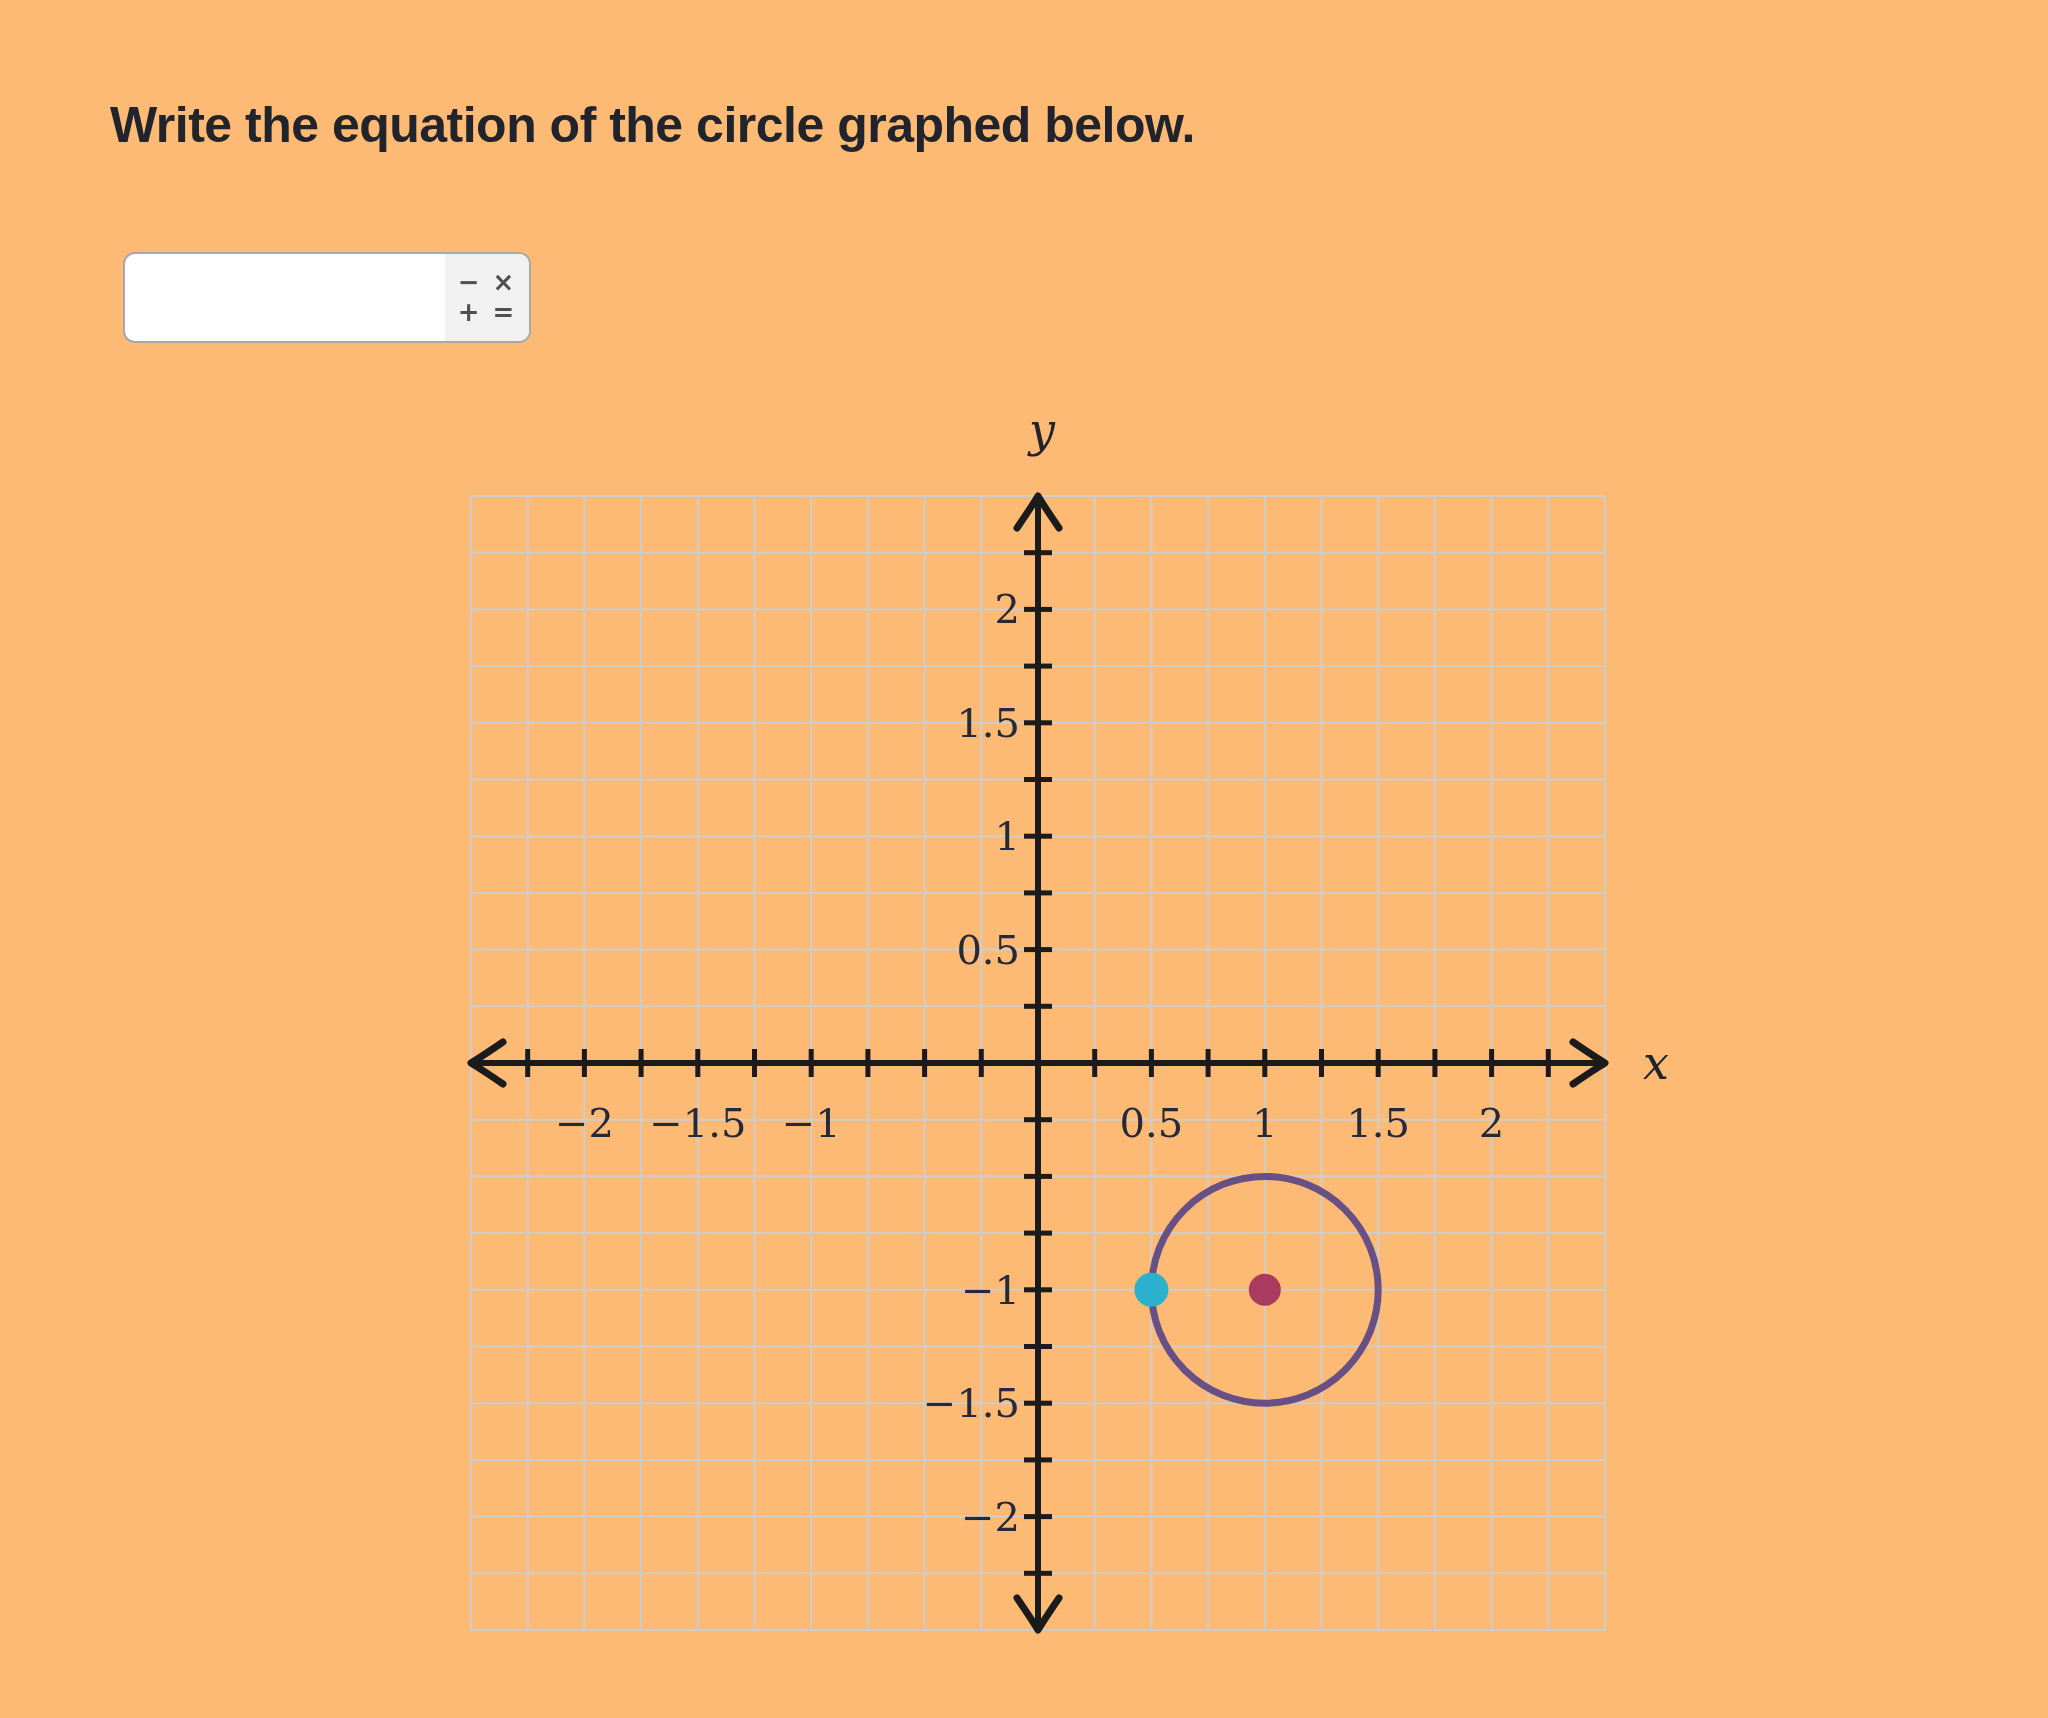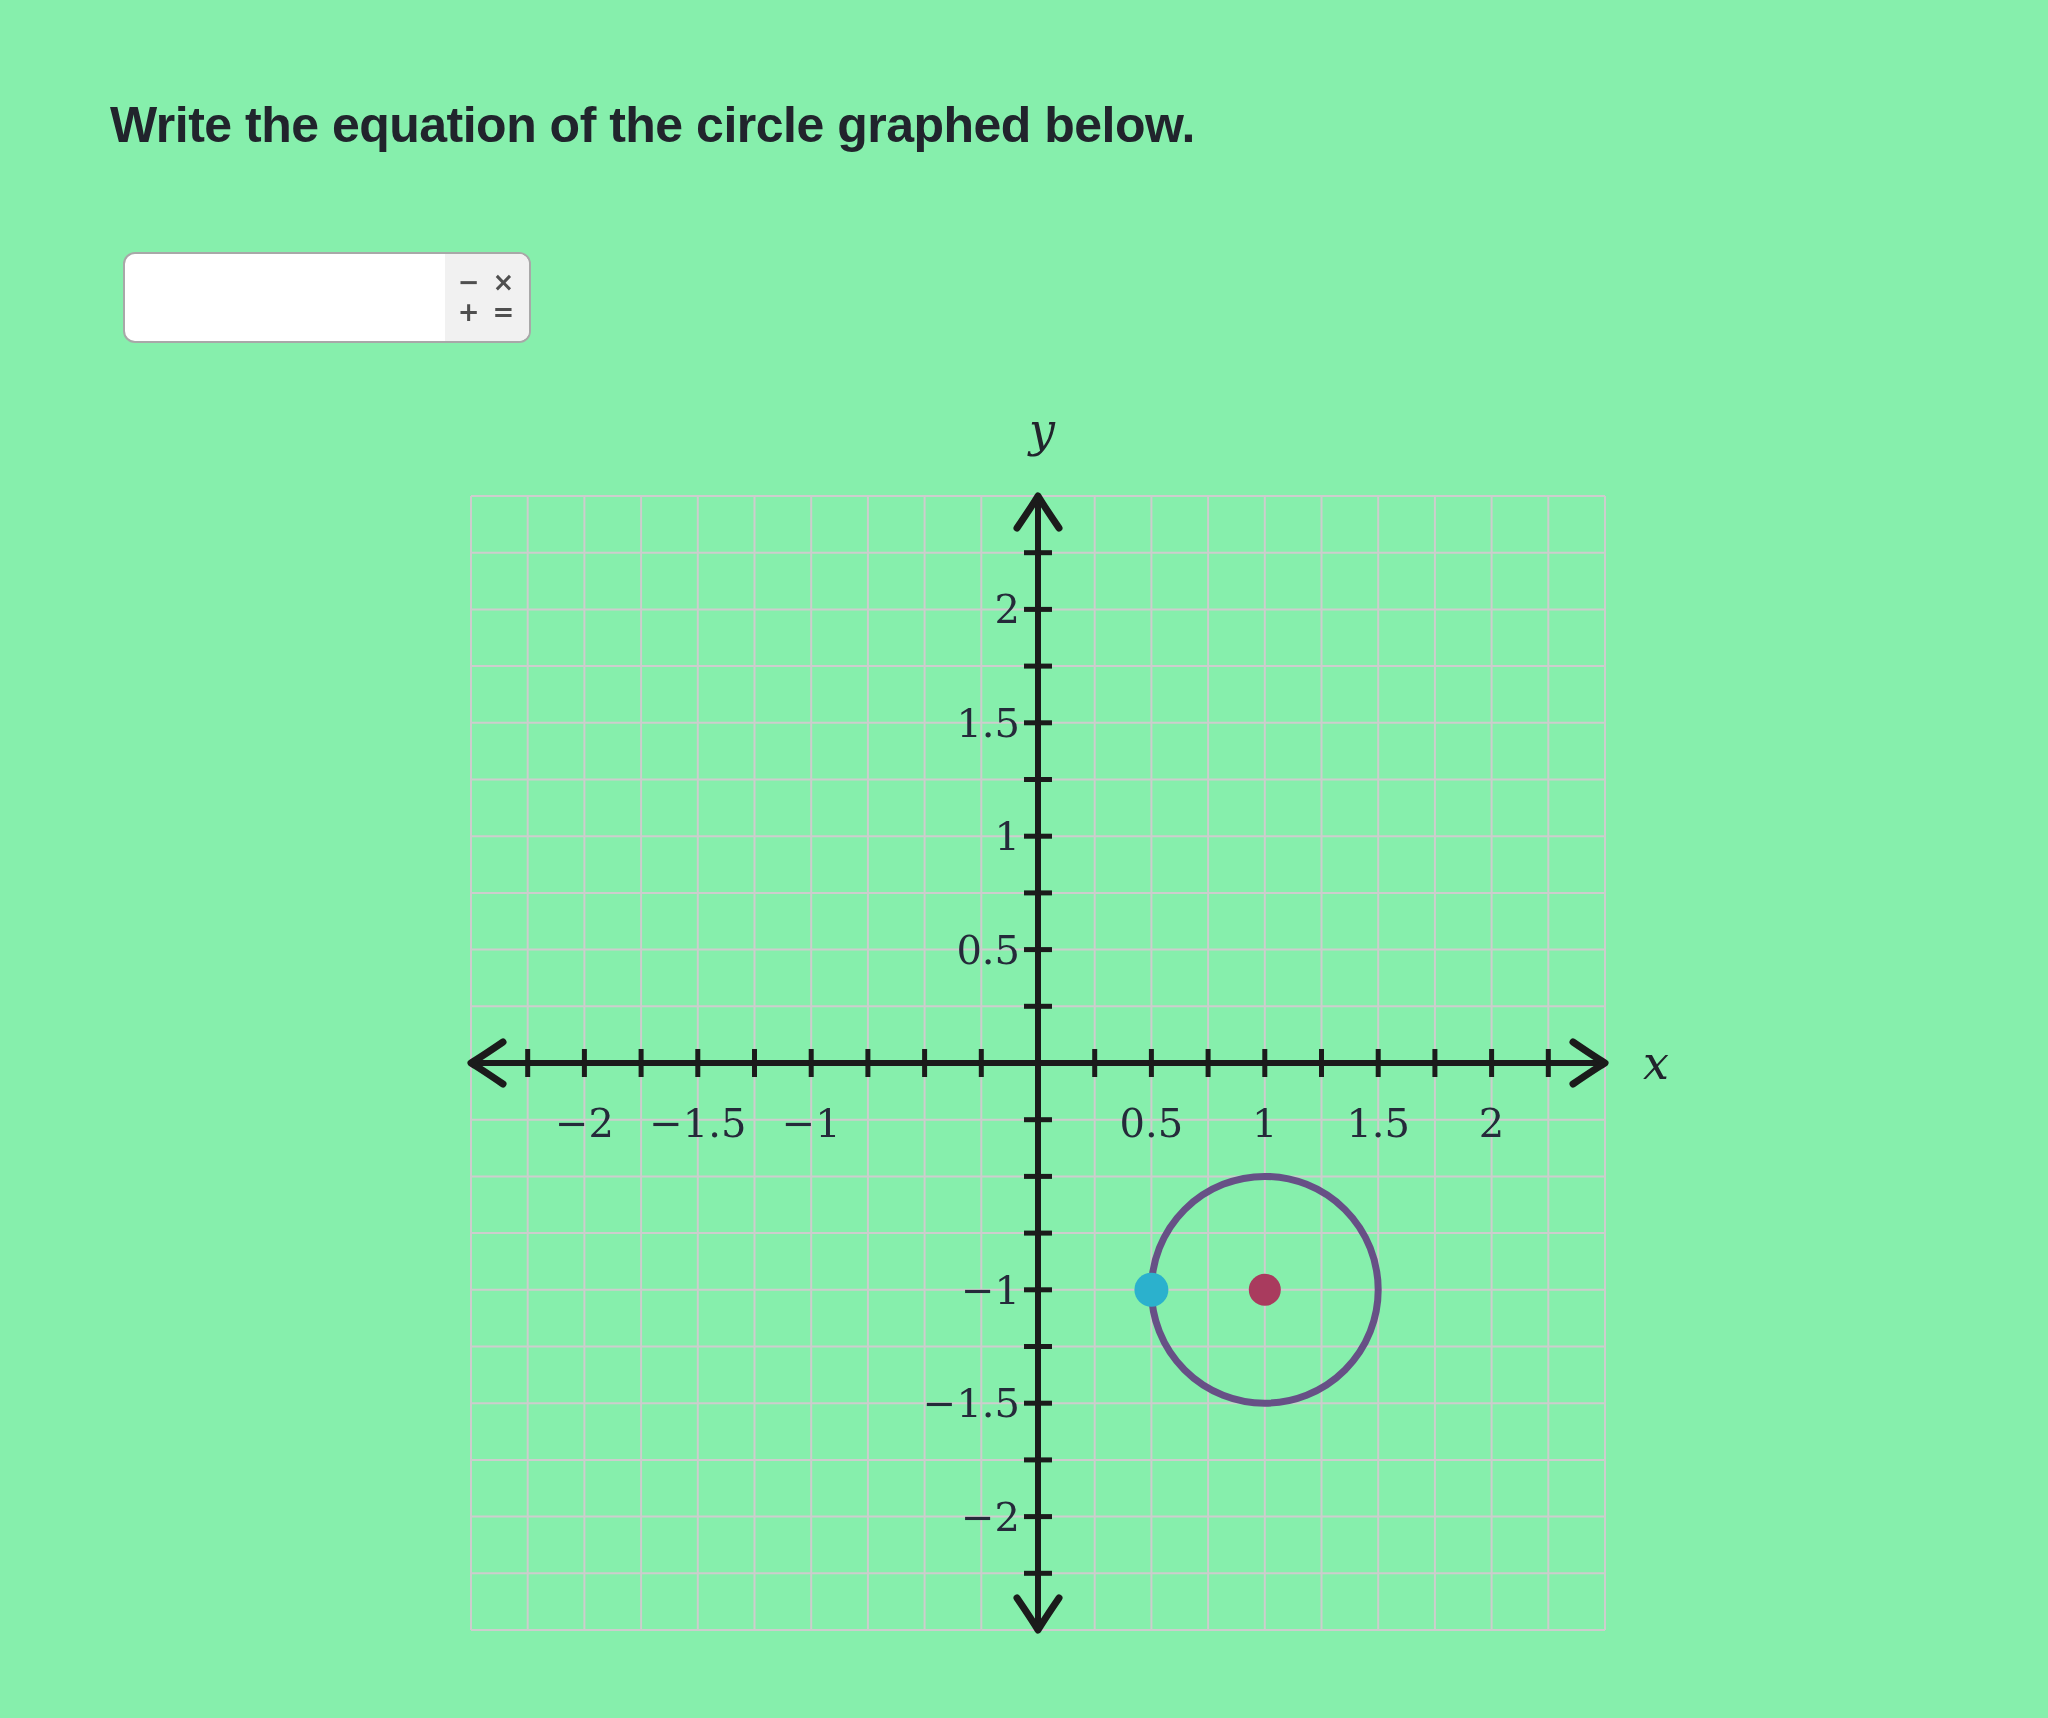--- a/index.html
+++ b/index.html
@@ -8,21 +8,21 @@
     background: #ffffff;
     width: 2048px;
     height: 1718px;
     overflow: hidden;
     font-family: "Liberation Sans", sans-serif;
   }
   .page {
     position: relative;
     width: 2048px;
     height: 1718px;
-    background: #86efac;
+    background: #fdba74;
   }
   .question-title {
     position: absolute;
     left: 110px;
     top: 96px;
     margin: 0;
     font-family: "Liberation Sans", sans-serif;
     font-size: 50px;
     font-weight: bold;
     letter-spacing: -0.5px;

